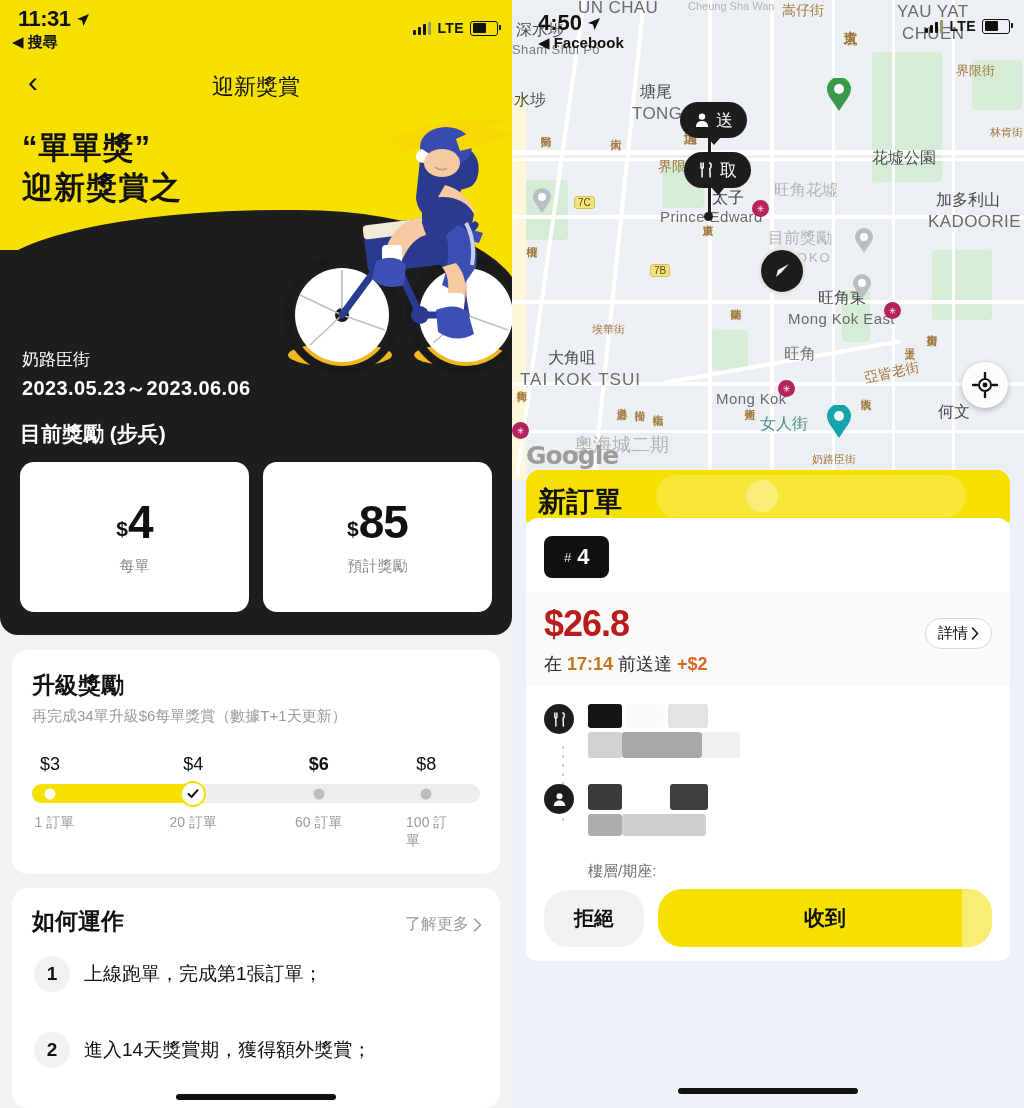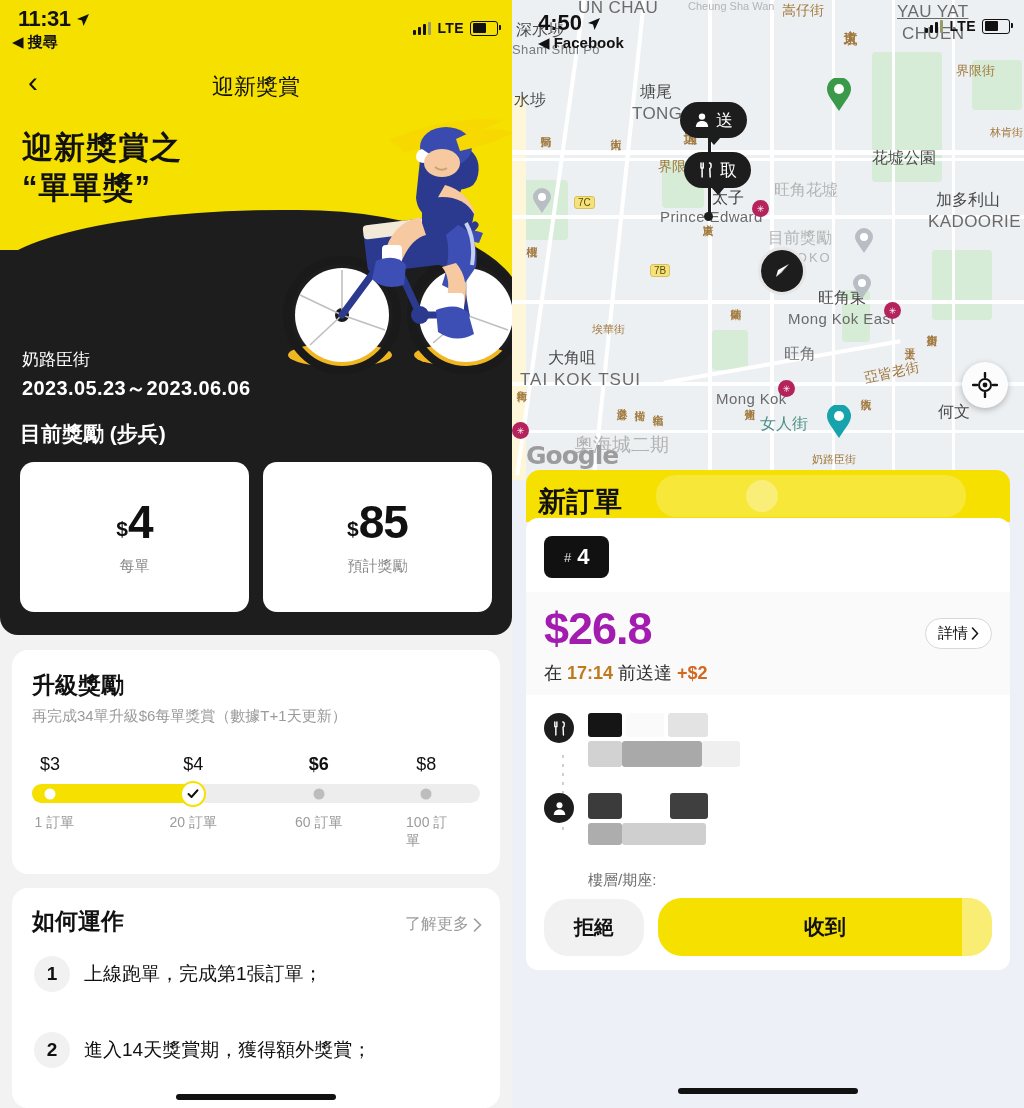--- a/index.html
+++ b/index.html
@@ -102,21 +102,21 @@
 
   .order-sheet{position:absolute;left:14px;top:470px;width:484px;}
   .os-head{height:52px;background:#F5E000;border-radius:14px 14px 0 0;position:relative;overflow:hidden;}
   .os-head-bar{position:absolute;left:130px;top:5px;width:310px;height:42px;background:rgba(255,255,255,.22);border-radius:20px;}
   .os-head-dot{position:absolute;left:220px;top:10px;width:32px;height:32px;border-radius:50%;background:rgba(255,255,255,.32);}
   .os-title{position:absolute;left:12px;top:13px;font-size:28px;font-weight:bold;color:#111;}
   .os-body{background:#fff;border-radius:12px;margin-top:-4px;position:relative;padding-bottom:14px;}
   .badge{display:inline-flex;align-items:center;gap:6px;background:#111;color:#fff;border-radius:8px;padding:8px 20px;font-size:22px;font-weight:bold;margin:18px 0 0 18px;}
   .badge .hash{font-size:13px;font-weight:normal;opacity:.9;}
   .price-row{position:relative;margin-top:14px;padding:14px 18px 10px;background:#fafafa;}
-  .price{font-size:45px;font-weight:bold;color:#a21caf;letter-spacing:-1px;line-height:1;}
+  .price{font-size:36px;font-weight:bold;color:#b91c1c;letter-spacing:-1px;line-height:1;}
   .eta{margin-top:10px;font-size:18px;color:#2b2b2b;}
   .eta .t{color:#c07a1e;font-weight:bold;}
   .eta .bonus{color:#d2691e;font-weight:bold;}
   .detail-btn{position:absolute;right:18px;top:26px;border:1px solid #d8d8d8;border-radius:16px;padding:5px 12px;font-size:15px;color:#111;background:#fff;display:flex;align-items:center;gap:3px;}
   .addr-area{position:relative;padding:18px 18px 4px;}
   .dots-line{position:absolute;left:36px;top:60px;bottom:62px;width:2px;background:repeating-linear-gradient(#cfcfcf 0 3px,transparent 3px 9px);}
   .addr-row{position:relative;display:flex;gap:14px;margin-bottom:26px;}
   .aicon{width:30px;height:30px;border-radius:50%;background:#1d1d1d;display:flex;align-items:center;justify-content:center;flex:0 0 auto;z-index:2;}
   .redact{border-radius:3px;}
   .floor-lbl{font-size:15px;color:#6e6e6e;margin:2px 0 0 44px;}
@@ -177,22 +177,22 @@
         <path d="M196 118 q10 18 6 42" stroke="#c8d0f0" stroke-width="4" fill="none"></path>
         <path d="M186 158 q14 16 8 44 l-18 -6 q6 -22 -4 -34 z" fill="#f6c9a0"></path>
         <rect x="172" y="188" width="22" height="22" rx="4" fill="#ffffff"></rect>
         <path d="M166 205 q20 -8 32 2 l6 22 q-18 10 -36 -2 z" fill="#3d4fb5"></path>
         <path d="M150 112 q-28 6 -36 38 l16 10 q10 -26 26 -30 z" fill="#f6c9a0"></path>
         <rect x="112" y="140" width="20" height="20" rx="4" fill="#ffffff"></rect>
         <path d="M106 156 q20 -8 30 4 l-2 20 q-20 6 -32 -6 z" fill="#3d4fb5"></path>
       </svg>
 
       <div class="hero-title">
+        <div>“單單獎”</div>
         <div>迎新獎賞之</div>
-        <div>“單單獎”</div>
       </div>
       <div class="hero-period-lbl">奶路臣街</div>
       <div class="hero-period-val">2023.05.23～2023.06.06</div>
     </div>
 
     <div class="dark-panel"></div>
     <div class="dp-title">目前獎勵 (步兵)</div>
     <div class="reward-cards">
       <div class="rcard">
         <div class="rc-amt"><span class="cur">$</span><span>4</span></div>
@@ -303,21 +303,21 @@
       <div class="road" style="left:258px;top:0;width:4px;height:480px;"></div>
       <div class="road" style="left:320px;top:0;width:3px;height:480px;"></div>
       <div class="road" style="left:380px;top:0;width:3px;height:480px;"></div>
       <div class="road" style="left:440px;top:0;width:3px;height:480px;"></div>
       <div class="road" style="left:150px;top:360px;width:240px;height:4px;transform:rotate(-10deg);"></div>
 
       <div class="mlabel en" style="left:66px;top:-2px;font-size:17px;color:#6a6a6a;">UN CHAU</div>
       <div class="mlabel faint" style="left:176px;top:0px;">Cheung Sha Wan</div>
       <div class="mlabel brown" style="left:270px;top:2px;font-size:14px;">嵩仔街</div>
       <div class="mlabel vert brown" style="left:330px;top:20px;font-size:14px;">大坑東道</div>
-      <div class="mlabel en" style="left:385px;top:2px;font-size:17px;color:#6a6a6a;text-decoration:underline;">YAU YAT</div>
+      <div class="mlabel en" style="left:385px;top:2px;font-size:17px;color:#6a6a6a;">YAU YAT</div>
       <div class="mlabel en" style="left:390px;top:24px;font-size:17px;color:#6a6a6a;">CHUEN</div>
       <div class="mlabel big" style="left:4px;top:20px;">深水埗</div>
       <div class="mlabel en" style="left:0px;top:42px;">Sham Shui Po</div>
       <div class="mlabel big" style="left:2px;top:90px;">水埗</div>
       <div class="mlabel big" style="left:128px;top:82px;">塘尾</div>
       <div class="mlabel en" style="left:120px;top:104px;font-size:17px;color:#6a6a6a;">TONG MI</div>
       <div class="mlabel vert brown" style="left:170px;top:120px;font-size:14px;">大埔道</div>
       <div class="mlabel vert brown" style="left:26px;top:128px;">醫局街</div>
       <div class="mlabel vert brown" style="left:96px;top:130px;">大南街</div>
       <div class="mlabel brown" style="left:146px;top:158px;font-size:14px;">界限街</div>

